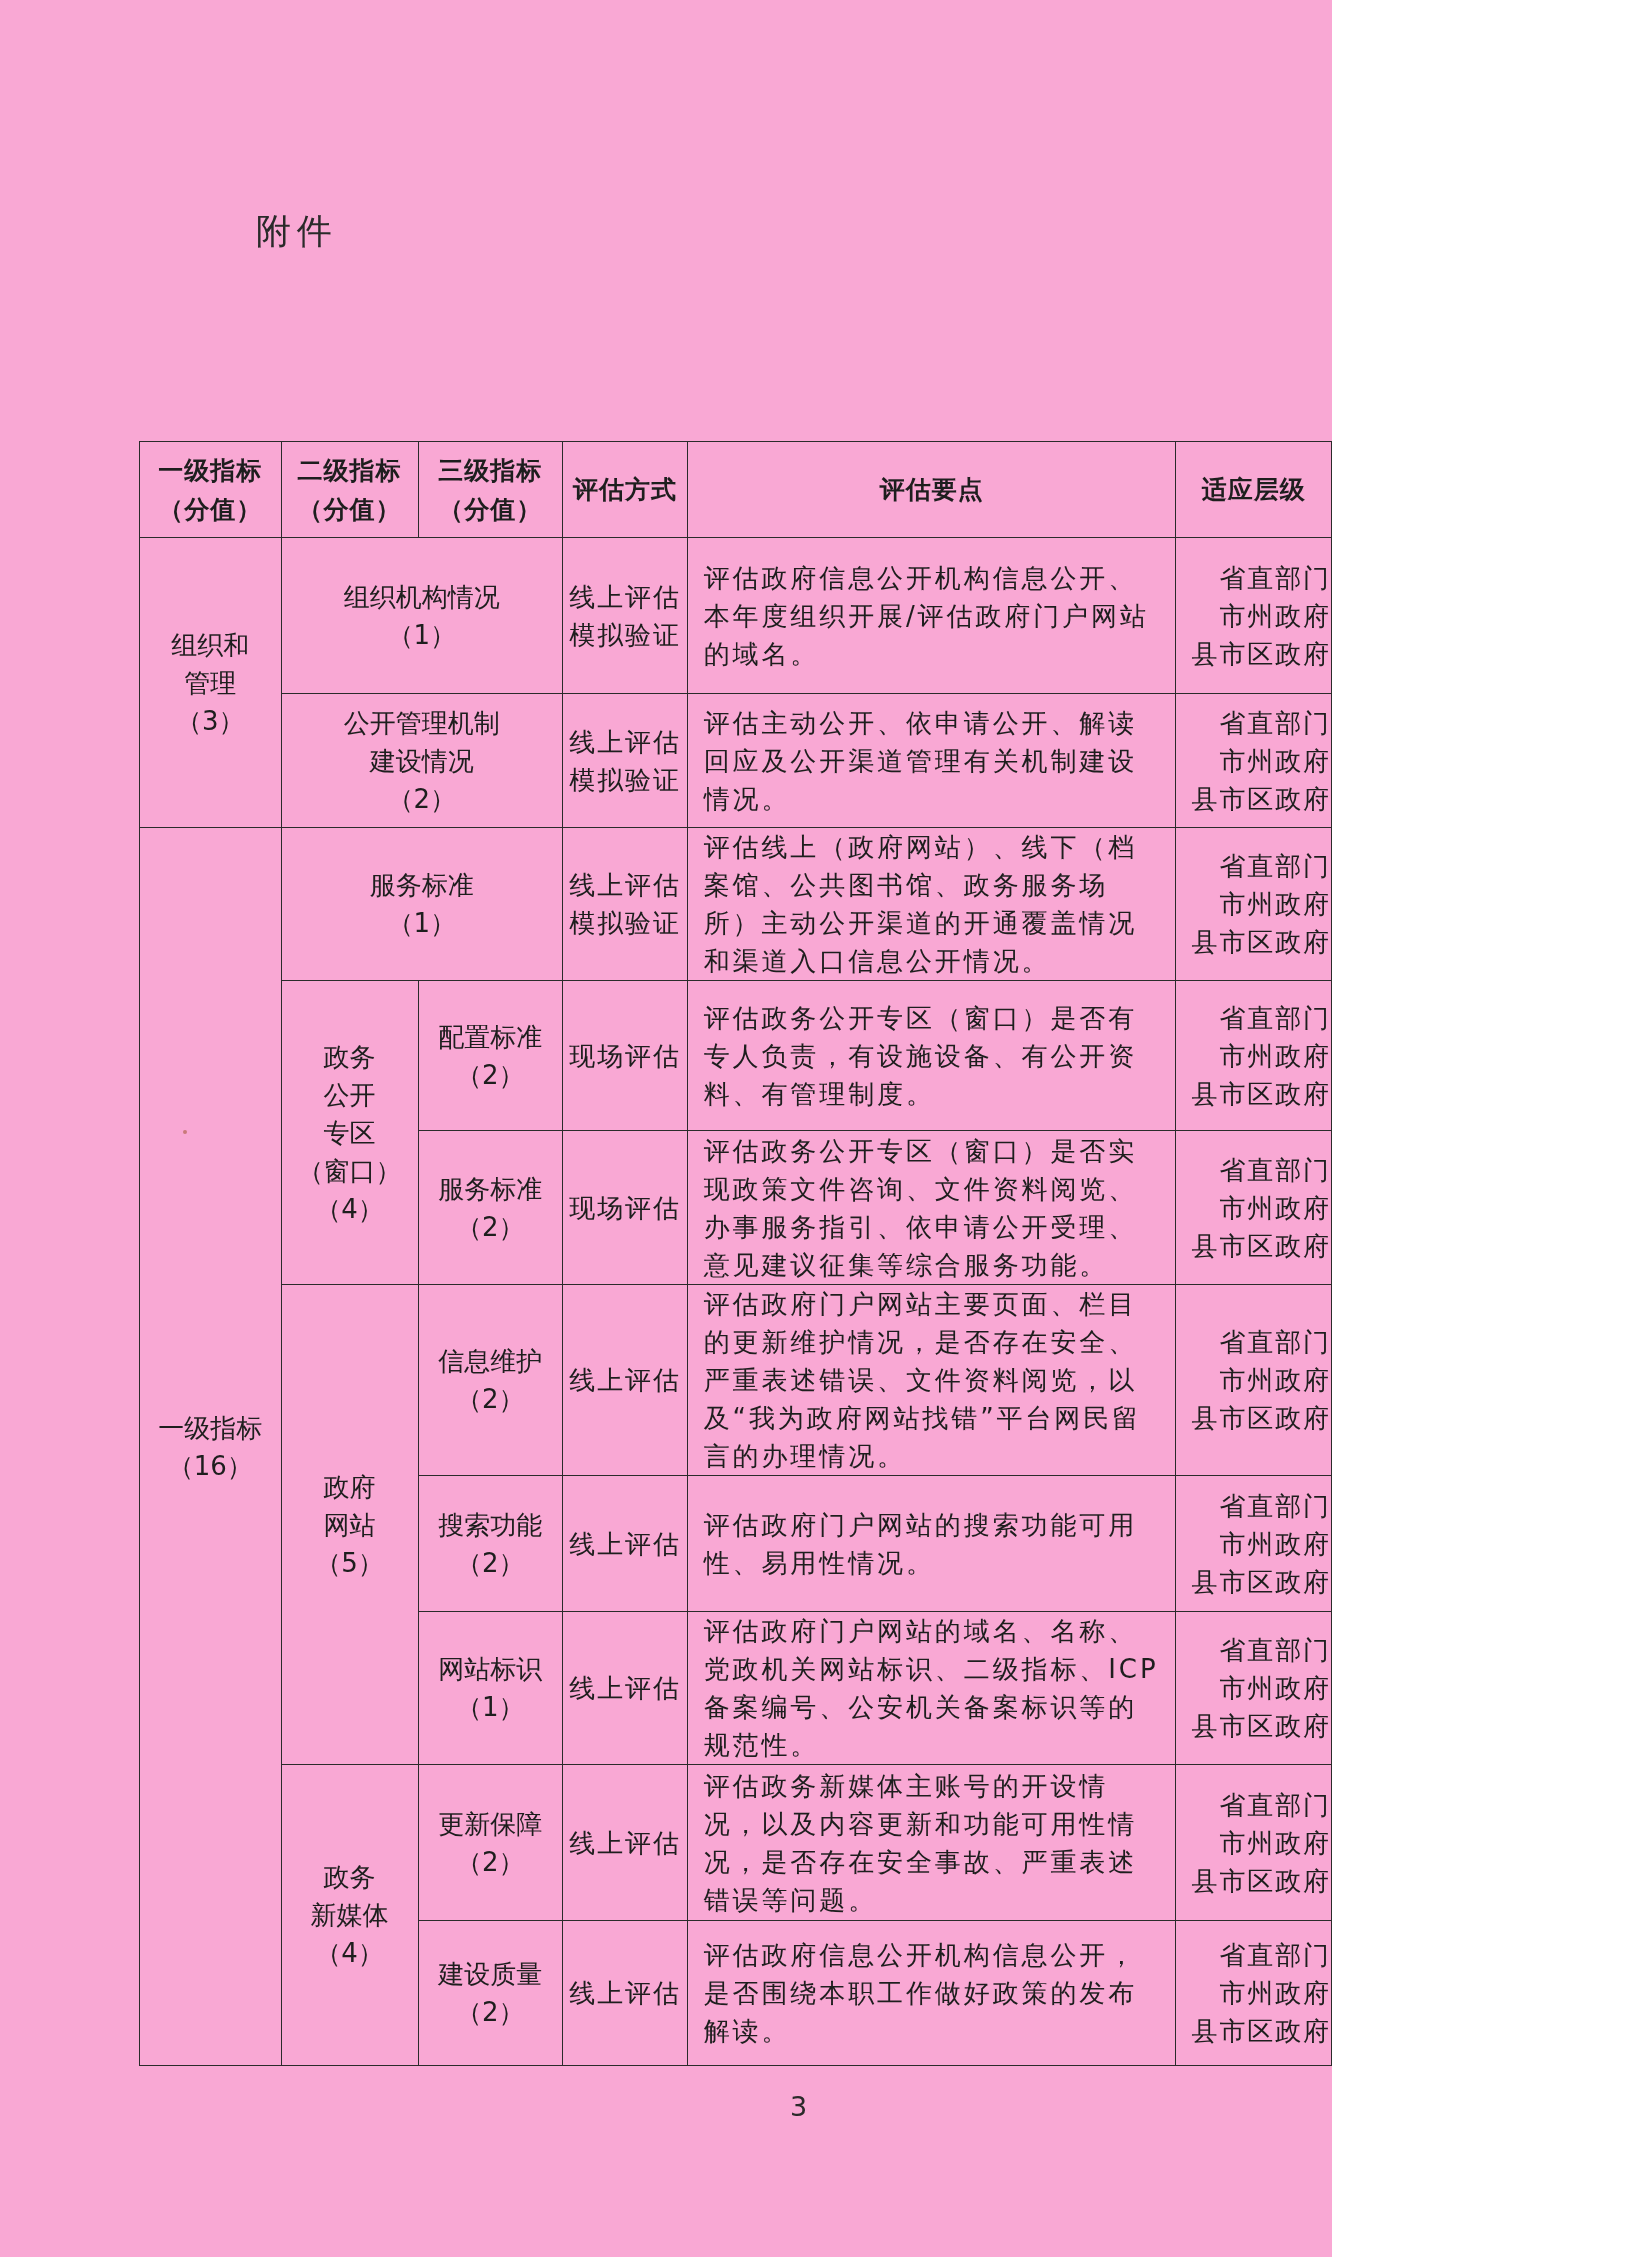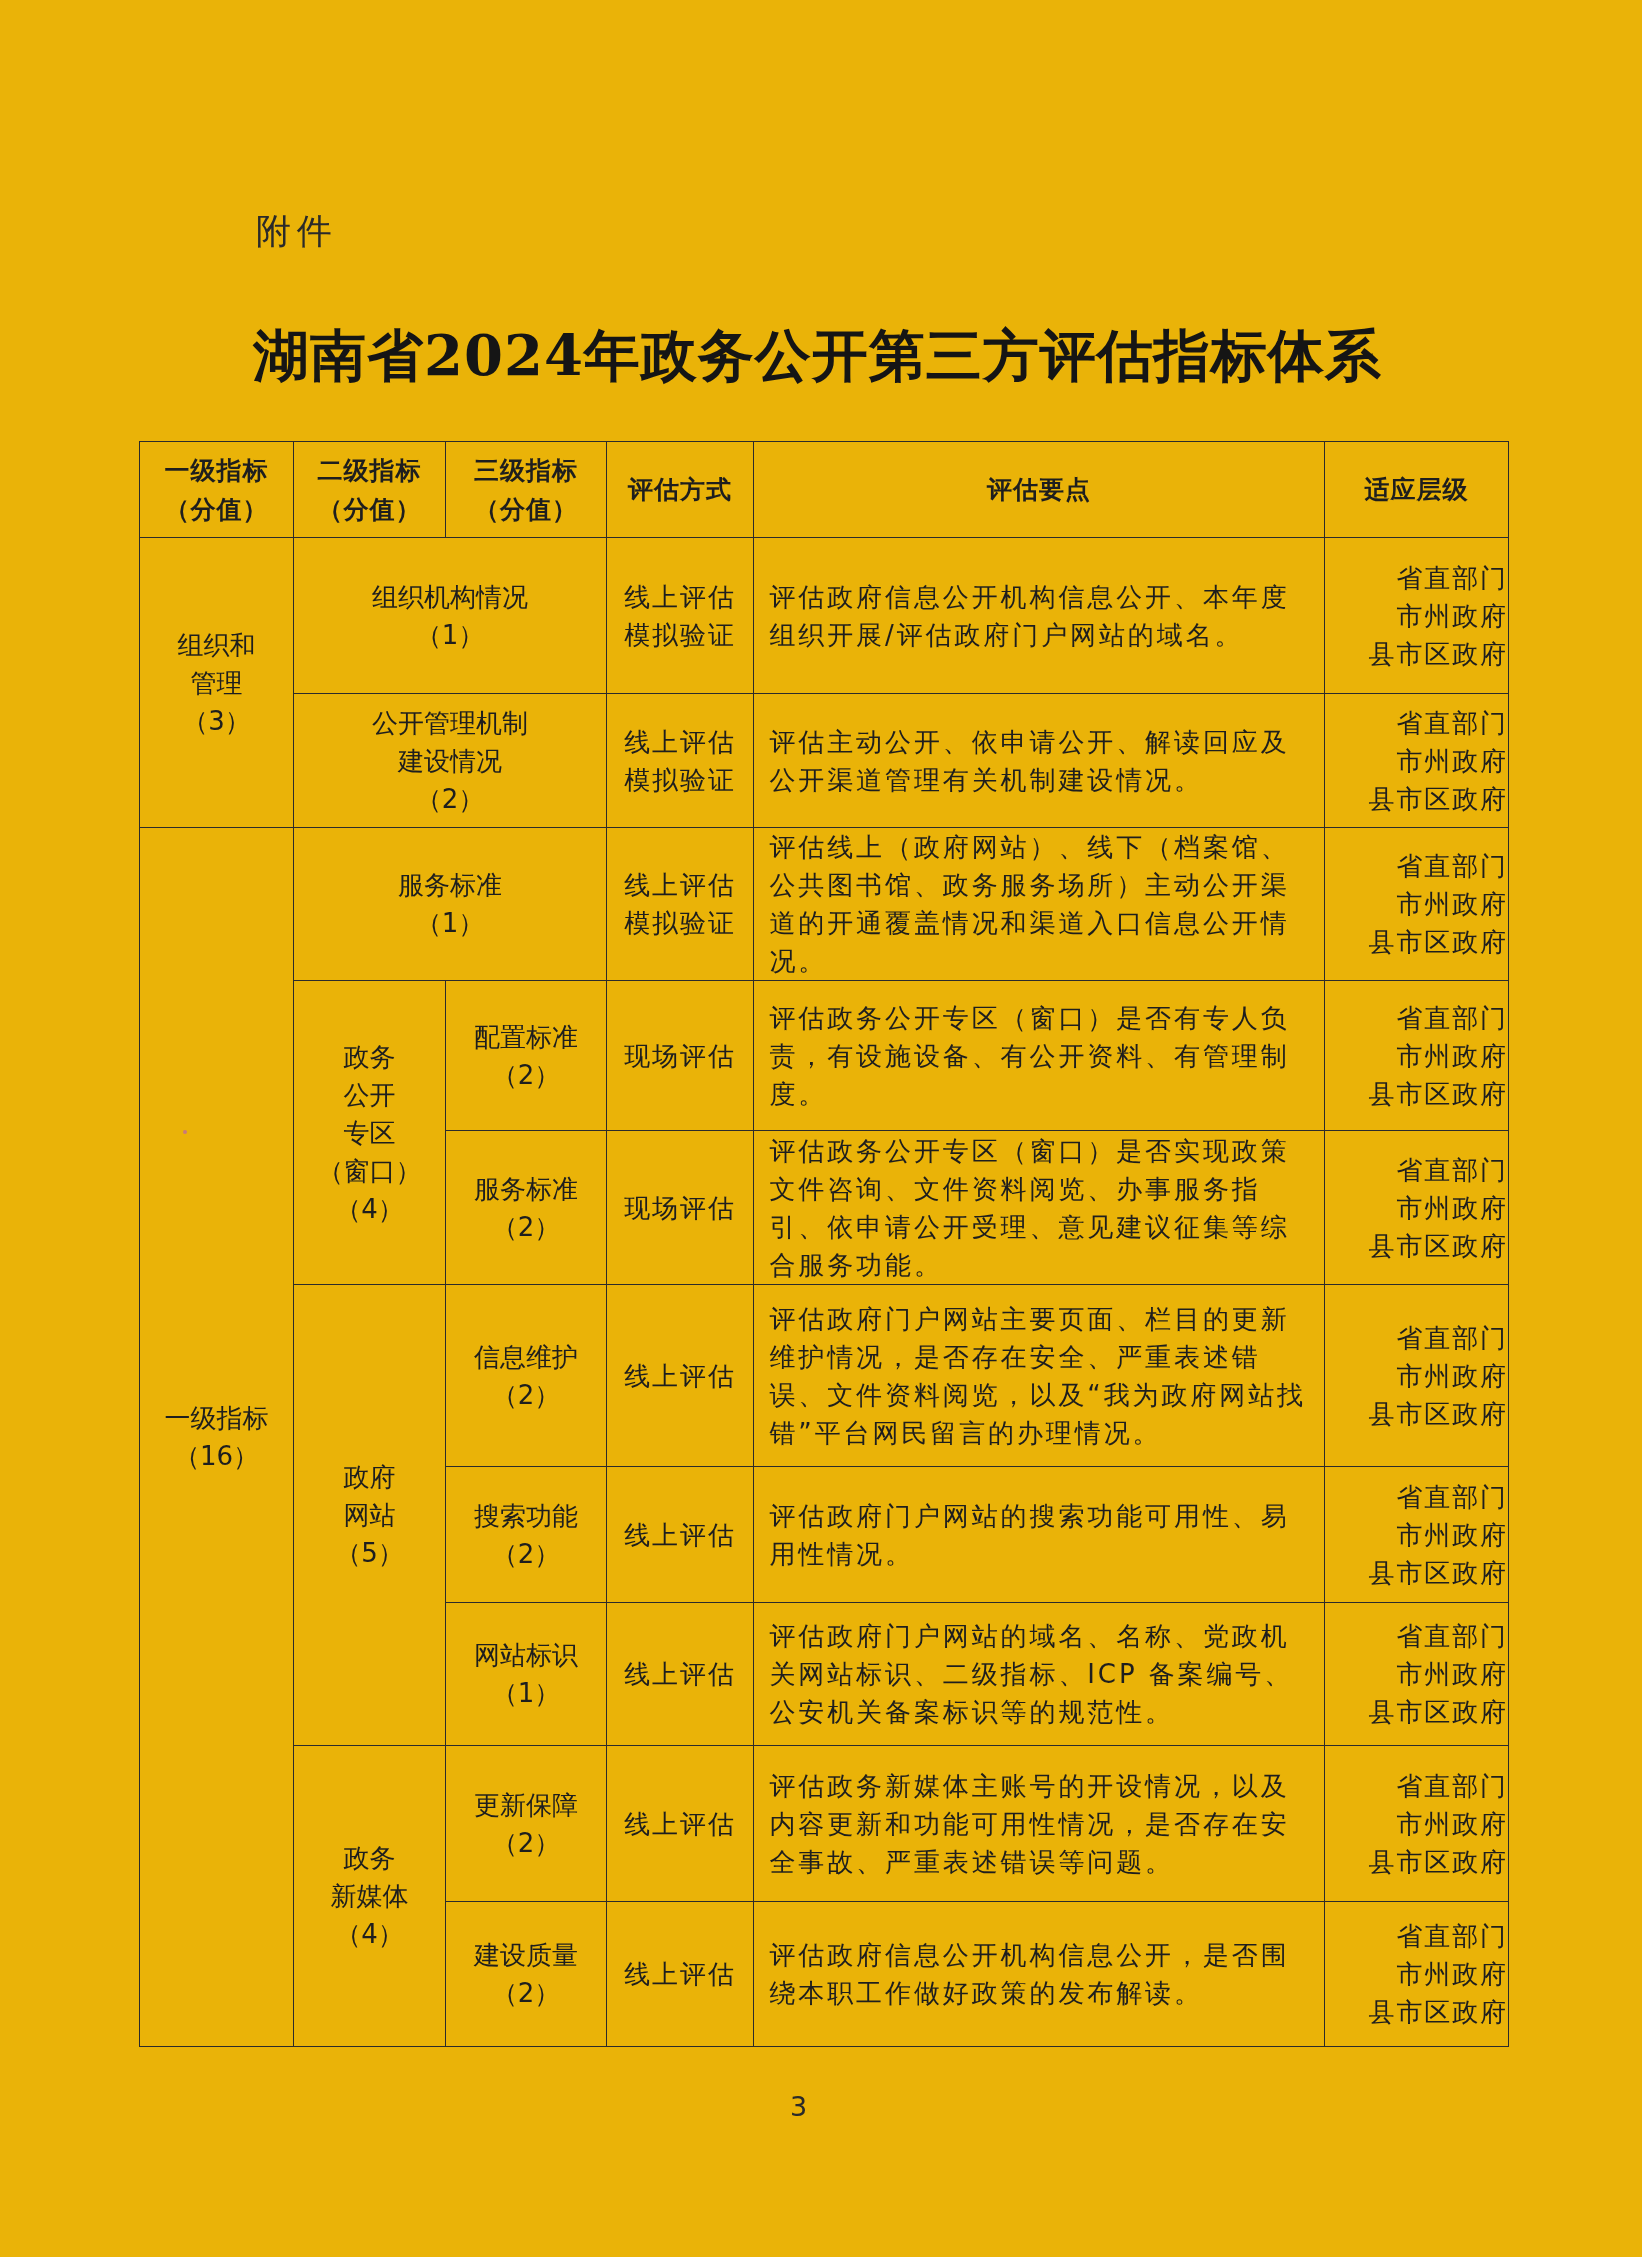--- a/index.html
+++ b/index.html
@@ -1,17 +1,17 @@
 <!DOCTYPE html>
 <html><head>
 <meta charset="utf-8">
 <style>
   html, body { margin: 0; padding: 0; background: #ffffff; }
   body { width: 1642px; height: 2257px; position: relative; overflow: hidden; color: #1a1a1a; }
-  .page { position: absolute; left: 0; top: 0; width: 1642px; height: 2257px; background: #eab308; }
+  .page { position: absolute; left: 0; top: 0; width: 1332px; height: 2257px; background: #f9a8d4; }
   .attach-label {
     position: absolute; left: 256px; top: 208px;
     font-family: "DejaVu Serif", serif; font-size: 35px; letter-spacing: 5.8px; color: #2a2a2a;
   }
   .doc-title {
     position: absolute; left: 253px; top: 319px; width: 1159px;
     font-family: "DejaVu Serif", serif; font-weight: bold; font-size: 56px; color: #151515;
     letter-spacing: 1px; white-space: nowrap;
   }
   table.index {
@@ -33,21 +33,20 @@
     font-family: "DejaVu Sans", sans-serif; font-size: 27px; color: #2a2a2a;
   }
   .speck { position: absolute; width: 3.9px; height: 3.9px; border-radius: 1.9px; background: #c97a7a; }
 </style>
 </head>
 <body>
 
 <div class="page">
 
   <div class="attach-label">附件</div>
-  <div class="doc-title">湖南省2024年政务公开第三方评估指标体系</div>
 
   <table class="index">
     <colgroup>
       <col style="width:154px">
       <col style="width:152px">
       <col style="width:161px">
       <col style="width:147px">
       <col style="width:571px">
       <col style="width:184px">
     </colgroup>

